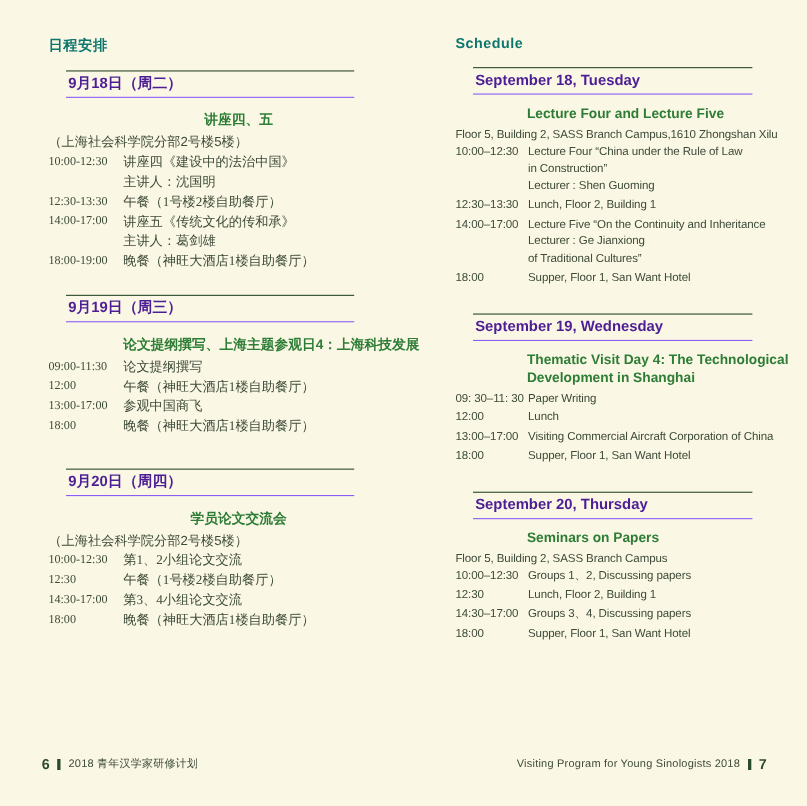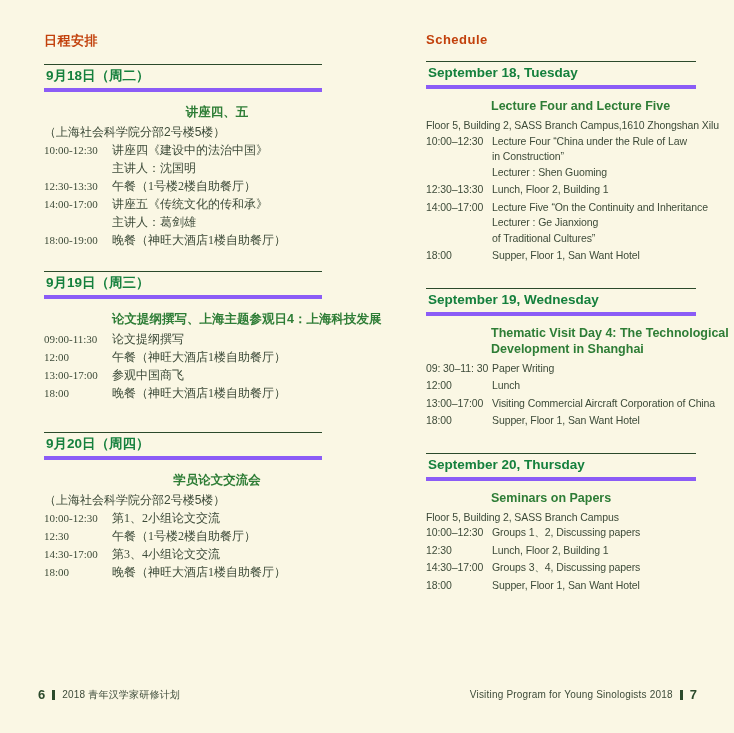--- a/index.html
+++ b/index.html
@@ -6,32 +6,32 @@
   body{
     width:734px;height:733px;position:relative;overflow:hidden;
     background:#FAF7E4;
     font-family:"Liberation Sans","DejaVu Sans",sans-serif;
     color:#3C4A38;
     -webkit-font-smoothing:antialiased;
   }
   [data-bind]:empty{display:none;}
   .page{position:absolute;top:32px;}
   .page-left{left:44px;width:278px;}
-  .page-right{left:426px;width:270px;}
+  .page-right{left:414px;width:270px;}
   .page-title{
-    font-size:13px;font-weight:bold;color:#c2410c;
+    font-size:13px;font-weight:bold;color:#0f766e;
     margin:0 0 14px 0;letter-spacing:.5px;
   }
   .section{margin-top:0;}
   .section + .section{margin-top:24px;}
   .page-left .section + .section{margin-top:22px;}
   .date-head{
-    border-top:1px solid #2B4A2B;border-bottom:4px solid #8b5cf6;
-    font-size:13.5px;font-weight:bold;color:#15803d;
-    padding:3px 0 4px 2px;line-height:16px;white-space:nowrap;
+    border-top:1px solid #2B4A2B;border-bottom:1px solid #8b5cf6;
+    font-size:13.5px;font-weight:bold;color:#4c1d95;
+    padding:3px 0 4px 2px;line-height:16px;white-space:nowrap;margin-left:16px;
   }
   .sec-title{
     font-weight:bold;color:#2E7D36;white-space:nowrap;
   }
   .page-left .sec-title{font-size:12.5px;margin:12px 0 2px 68px;line-height:17px;text-align:center;}
   .page-right .sec-title{font-size:12.5px;margin:9px 0 4px 65px;}
   .page-right .sec-title .t-line{line-height:16px;}
   .venue{white-space:nowrap;}
   .page-left .venue{font-size:12px;line-height:18px;}
   .page-right .venue{font-size:10.5px;line-height:15.5px;letter-spacing:-.1px;}

